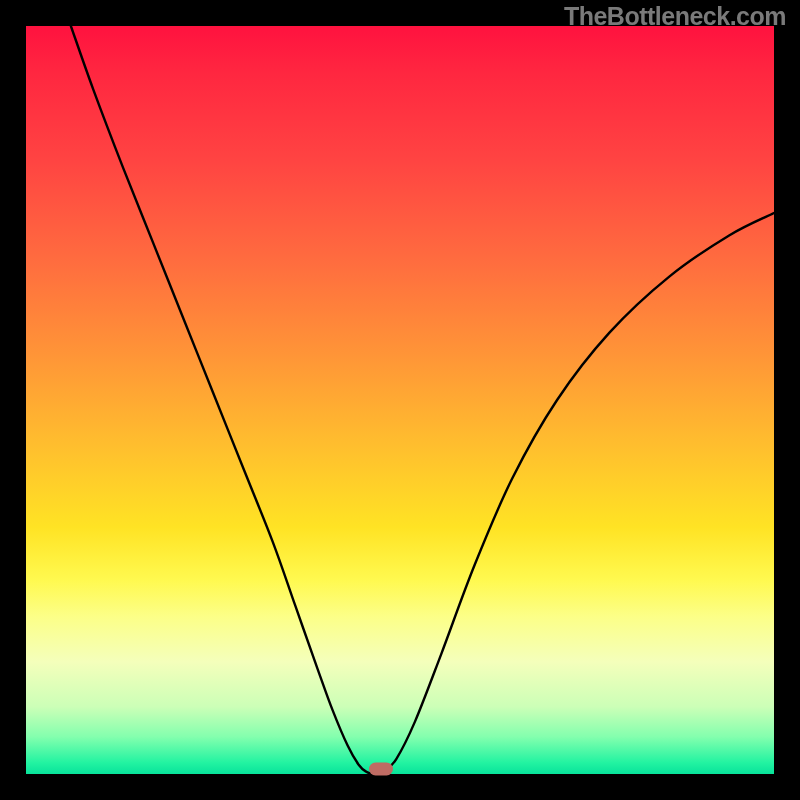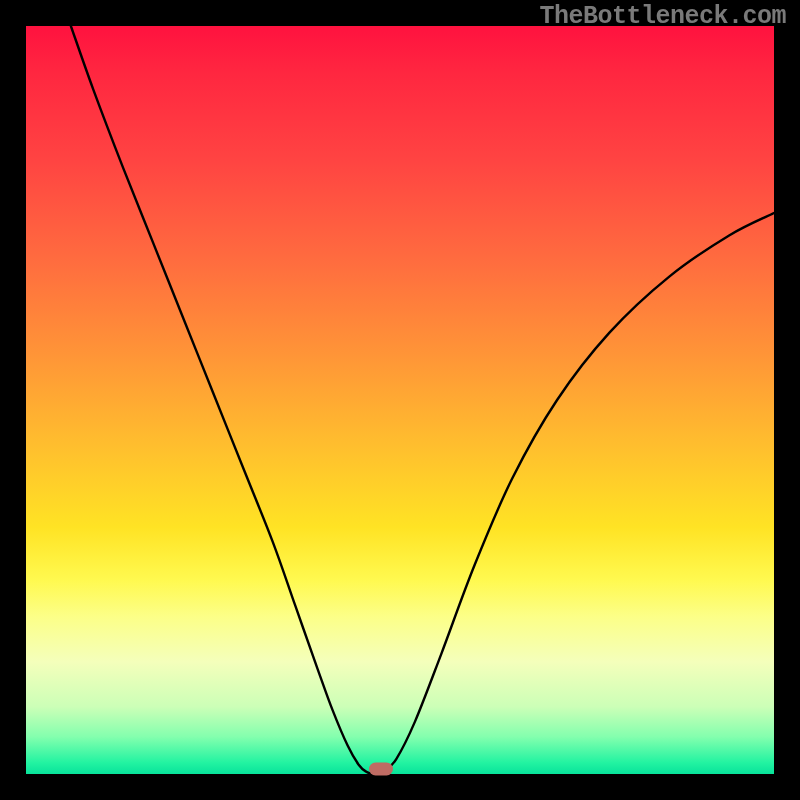--- a/index.html
+++ b/index.html
@@ -4,21 +4,21 @@
 <style>
   html, body {
     margin: 0;
     padding: 0;
     width: 800px;
     height: 800px;
     background: #000;
     overflow: hidden;
   }
   .watermark {
-    font-family: Liberation Mono, monospace;
+    font-family: Liberation Sans, sans-serif;
     position: absolute;
     right: 14px;
     top: 2px;
     font-weight: bold;
     letter-spacing: -0.5px;
     pointer-events: none;
     font-size: 25px;
     color: #7a7a7a;
   }
   .frame {

